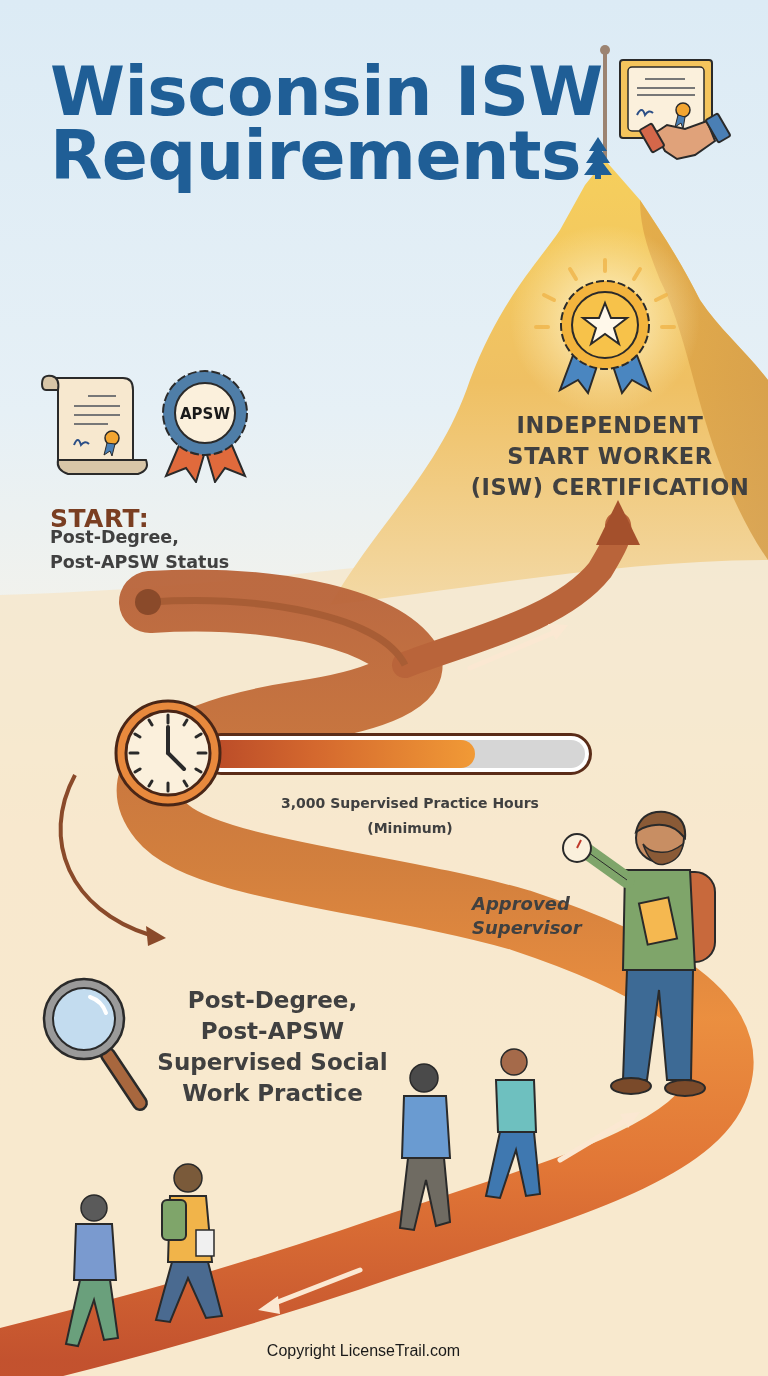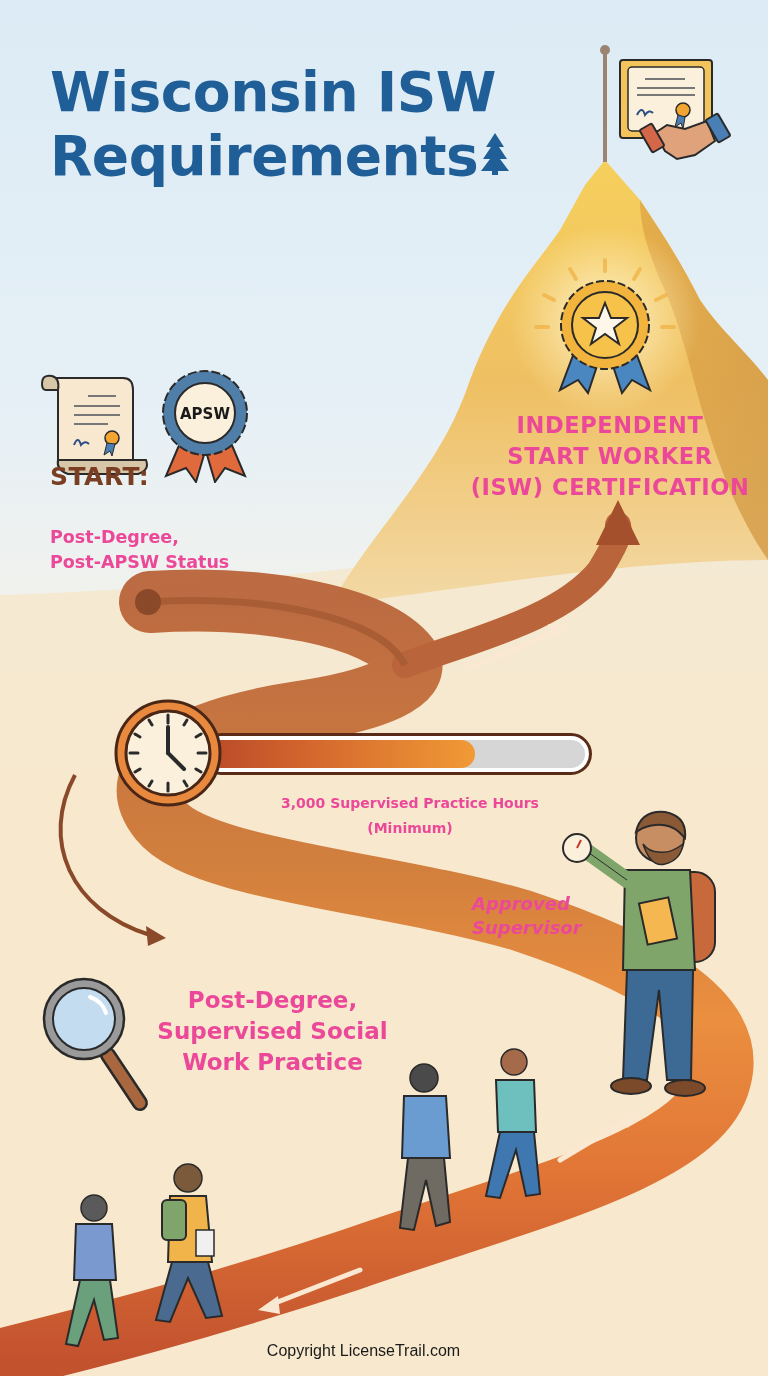--- a/index.html
+++ b/index.html
@@ -3,30 +3,30 @@
   <meta charset="utf-8">
   <style>
     * { margin: 0; padding: 0; box-sizing: border-box; }
     html, body { width: 768px; height: 1376px; overflow: hidden; }
     body {
       position: relative;
       font-family: "DejaVu Sans", sans-serif;
       background: linear-gradient(180deg, #dcebf5 0%, #e6f0f6 30%, #f2f2ec 45%, #faefdf 60%, #faf1e2 100%);
     }
     .bg-svg { position: absolute; left: 0; top: 0; width: 768px; height: 1376px; }
-    .txt { position: absolute; color: #ec4899; font-weight: bold; }
+    .txt { position: absolute; color: #404040; font-weight: bold; }
     .title {
       position: absolute; left: 50px; top: 60px;
-      color: #1f5e96; font-weight: bold; font-size: 55px; line-height: 64px;
+      color: #1f5e96; font-weight: bold; font-size: 68px; line-height: 64px;
       letter-spacing: -0.5px;
       font-family: "DejaVu Sans", sans-serif;
     }
     .title span { display: block; white-space: nowrap; }
     .tree { display: inline-block; vertical-align: baseline; margin-left: 2px; }
-    .start-label { left: 50px; top: 462px; color: #7a3e22; font-size: 25px; letter-spacing: 0.5px; }
+    .start-label { left: 50px; top: 504px; color: #7a3e22; font-size: 25px; letter-spacing: 0.5px; }
     .start-desc { left: 50px; top: 525px; font-size: 17.5px; line-height: 25px; }
     .isw-cert {
       left: 470px; top: 410px; width: 280px; text-align: center;
       font-size: 22.5px; line-height: 31px; letter-spacing: 0.6px;
     }
     .hours-label {
       left: 220px; top: 791px; width: 380px; text-align: center;
       font-size: 14px; line-height: 25px;
     }
     .supervisor-label { left: 472px; top: 892px; font-size: 18px; line-height: 24px; font-style: italic; }
@@ -231,20 +231,21 @@
 
 <svg style="position:absolute;left:40px;top:975px" width="115" height="140" viewBox="0 0 115 140">
   <line x1="68" y1="80" x2="100" y2="128" stroke="#2a2a2a" stroke-width="16" stroke-linecap="round"></line>
   <line x1="68" y1="80" x2="100" y2="128" stroke="#a8673e" stroke-width="11" stroke-linecap="round"></line>
   <circle cx="44" cy="44" r="40" fill="#9a9a9a" stroke="#2a2a2a" stroke-width="2.5"></circle>
   <circle cx="44" cy="44" r="31" fill="#c3dcef" stroke="#2a2a2a" stroke-width="2"></circle>
   <path d="M 50 22 Q 62 26 66 38" stroke="#fff" stroke-width="4" fill="none" stroke-linecap="round"></path>
 </svg>
 <div class="txt practice-label">
   <div>Post-Degree,</div>
+  <div>Post-APSW</div>
   <div>Supervised Social</div>
   <div>Work Practice</div>
 </div>
 
 <svg class="bg-svg" viewBox="0 0 768 1376" style="pointer-events:none">
   <g>
     <circle cx="424" cy="1078" r="14" fill="#4a4a4a" stroke="#2a2a2a" stroke-width="1.5"></circle>
     <path d="M 404 1096 L 446 1096 L 450 1158 L 402 1158 Z" fill="#6a9bd1" stroke="#2a2a2a" stroke-width="2"></path>
     <path d="M 408 1158 L 400 1228 L 414 1230 L 426 1180 L 436 1226 L 450 1222 L 444 1158 Z" fill="#6f6b62" stroke="#2a2a2a" stroke-width="2"></path>
   </g>

